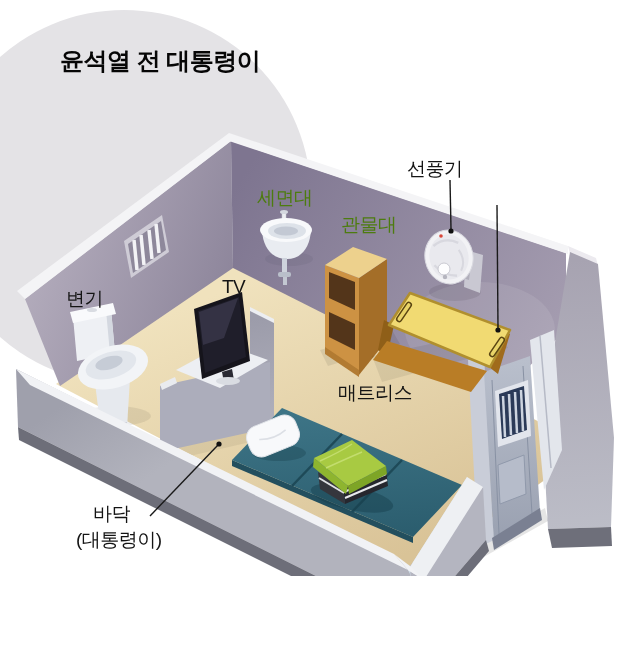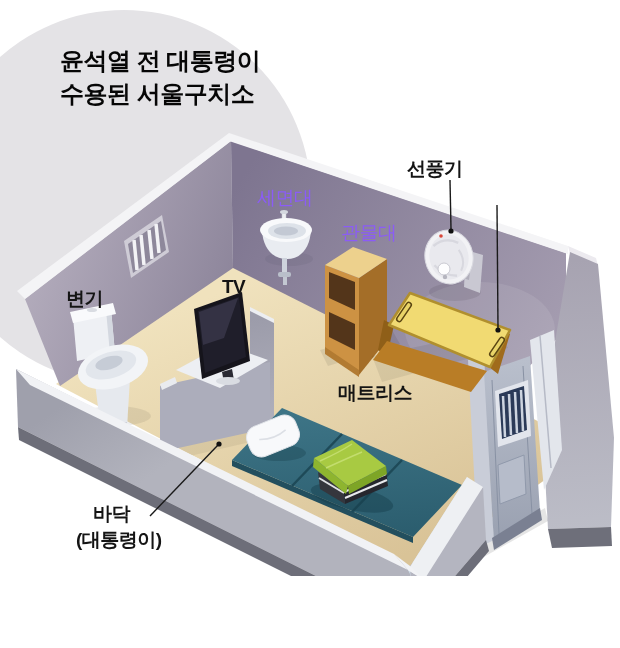--- a/index.html
+++ b/index.html
@@ -3,23 +3,23 @@
 <meta charset="utf-8">
 <style>
   html,body{margin:0;padding:0;background:#fff;}
   .stage{position:relative;width:620px;height:576px;background:#fff;overflow:hidden;
          font-family:"Liberation Sans","DejaVu Sans",sans-serif;padding-left:44px;}
   .title-circle{position:absolute;left:-63px;top:10px;width:374px;height:374px;
                 border-radius:50%;background:#e4e3e6;}
   svg.room{position:absolute;left:0;top:0;}
   .page-title{position:absolute;left:60px;top:44px;font-size:24px;font-weight:800;
               line-height:33px;color:#060606;letter-spacing:-0.5px;}
-  .lbl{position:absolute;font-size:19px;font-weight:700;color:#141414;
+  .lbl{position:absolute;font-size:19px;font-weight:400;color:#141414;
        letter-spacing:-0.5px;white-space:nowrap;line-height:24px;}
-  .lbl.light{color:#8b5cf6;font-weight:500;}
+  .lbl.light{color:#4d7c0f;font-weight:500;}
   .lbl .ind{margin-left:17px;}
 </style>
 </head>
 <body>
 
 <div class="stage">
 
   <div class="title-circle"></div>
 
   <svg class="room" width="620" height="648" viewBox="0 0 620 648">
@@ -230,26 +230,25 @@
       <line x1="497" y1="205" x2="498" y2="328"></line>
       <line x1="150" y1="516" x2="218" y2="445"></line>
     </g>
     <circle cx="451" cy="231" r="2.6" fill="#111"></circle>
     <circle cx="498" cy="330" r="2.6" fill="#111"></circle>
     <circle cx="219" cy="444" r="2.6" fill="#111"></circle>
   </svg>
 
   <div class="page-title">
     <div>윤석열 전 대통령이</div>
-    <div>수용된 서울구치소</div>
   </div>
 
   <div class="lbl" style="left:66px;top:287px">변기</div>
   <div class="lbl light" style="left:257px;top:186px">세면대</div>
-  <div class="lbl light" style="left:341px;top:221px">관물대</div>
+  <div class="lbl light" style="left:341px;top:213px">관물대</div>
   <div class="lbl" style="left:407px;top:157px">선풍기</div>
   <div class="lbl" style="left:222px;top:275px">TV</div>
   <div class="lbl" style="left:338px;top:381px">
     <div>매트리스</div>
   </div>
   <div class="lbl" style="left:76px;top:501px;line-height:26px">
     <div class="ind">바닥</div>
     <div>(대통령이)</div>
   </div>
 

